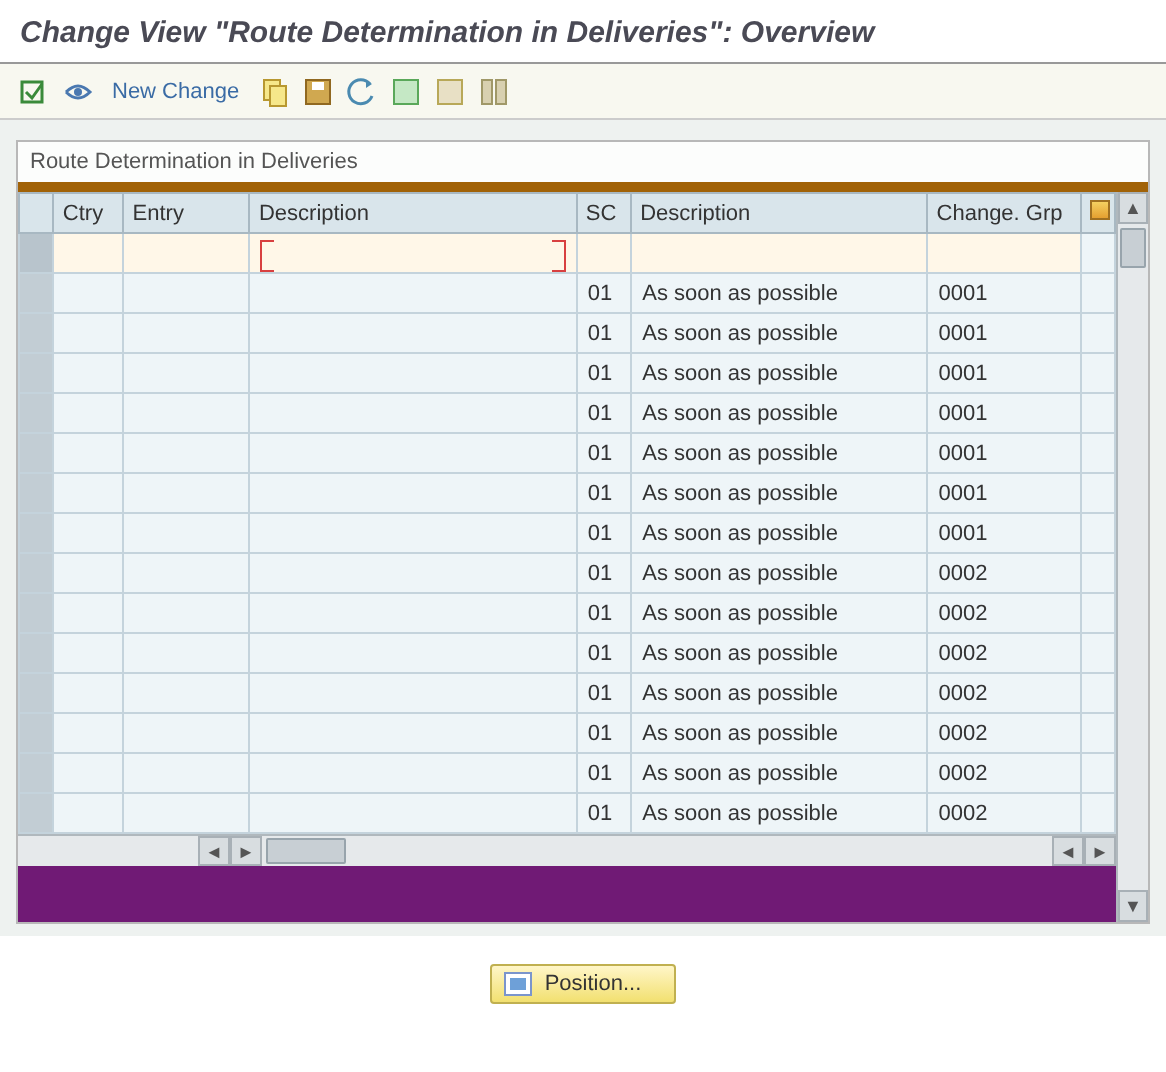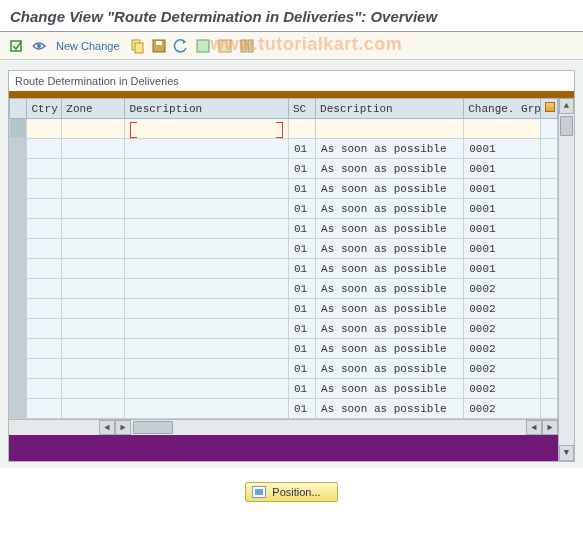--- a/index.html
+++ b/index.html
@@ -73,22 +73,21 @@
   .panel-title {
     padding: 4px 6px;
     font-size: 11px;
     color: #555;
     background: #fcfdfc;
   }
   .grid-wrap {
     flex: 1;
     display: flex;
     overflow: hidden;
-    border-top: 7px solid #a16207;
-    font-family: Liberation Mono, monospace;
+    border-top: 5px solid #a16207;
   }
   .grid-body {
     flex: 1;
     overflow: hidden;
   }
   table {
     border-collapse: collapse;
     width: 100%;
     table-layout: fixed;
   }
@@ -270,21 +269,20 @@
     <svg width="16" height="16">
         <rect x="2" y="2" width="12" height="12" fill="#e8e0c5" stroke="#b8a858"></rect>
       </svg>
   </span>
   <span class="tool-icon">
     <svg width="16" height="16">
         <rect x="2" y="2" width="5" height="12" fill="#d8d0b0" stroke="#a09868"></rect>
         <rect x="9" y="2" width="5" height="12" fill="#d8d0b0" stroke="#a09868"></rect>
       </svg>
   </span>
-  <div class="watermark">www.tutorialkart.com</div>
 </div>
 
 <div class="content-area">
   <div class="panel">
     <div class="panel-title">Route Determination in Deliveries</div>
     <div class="grid-wrap">
       <div class="grid-body">
         <table>
           <colgroup>
             <col class="col-sel">
@@ -293,21 +291,21 @@
             <col class="col-desc1">
               <col class="col-sc">
               <col class="col-desc2">
             <col class="col-trans">
               <col class="col-end">
           </colgroup>
           <thead>
             <tr>
               <th></th>
               <th>Ctry</th>
-              <th>Zone</th>
+              <th>Entry</th>
               <th>Description</th>
               <th>SC</th>
               <th>Description</th>
               <th>Change. Grp</th>
               <th><span class="end-icon"></span></th>
             </tr>
           </thead>
           <tbody id="grid-rows">
               <tr class="edit-row">
                 <td class="rowsel"></td>

